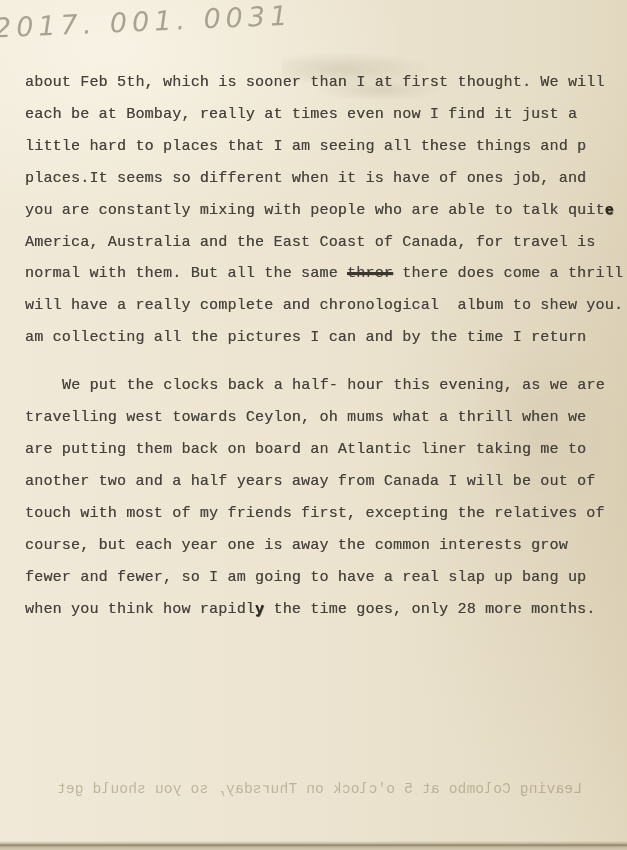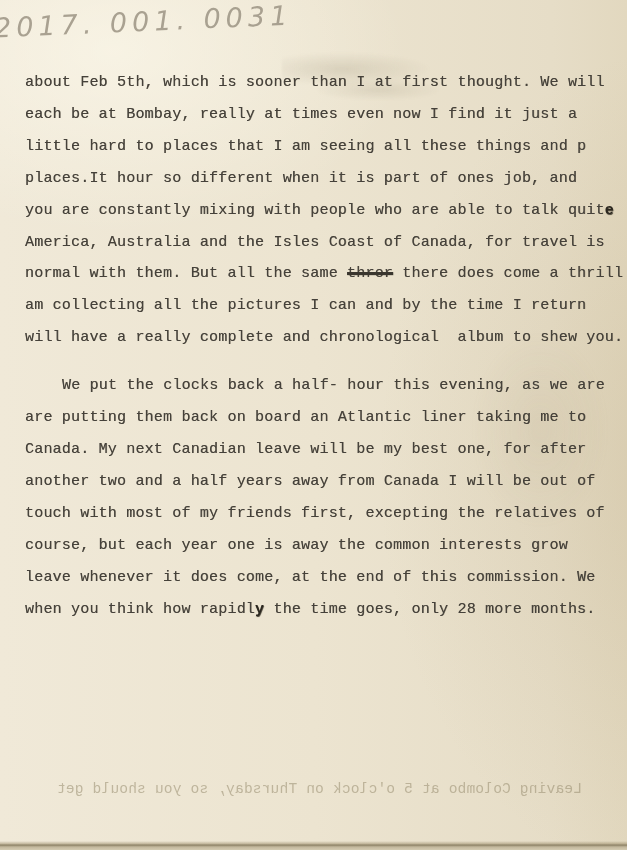--- a/index.html
+++ b/index.html
@@ -93,34 +93,34 @@
 
 <div class="stain stain-a"></div>
 <div class="stain stain-b"></div>
 <div class="stain stain-c"></div>
 
 <div class="letter-body" id="letter-body">
     <div class="para">
       <div class="line"><span>about Feb 5th, which is sooner than I at first thought. We will</span></div>
       <div class="line"><span>each be at Bombay, really at times even now I find it just a</span></div>
       <div class="line"><span>little hard to places that I am seeing all these things and p</span></div>
-      <div class="line"><span>places.It hour so different when it is part of ones job, and</span></div>
+      <div class="line"><span>places.It seems so different when it is have of ones job, and</span></div>
       <div class="line"><span>you are constantly mixing with people who are able to talk quit</span><span class="over">e</span></div>
-      <div class="line"><span>America, Australia and the Isles Coast of Canada, for travel is</span></div>
+      <div class="line"><span>America, Australia and the East Coast of Canada, for travel is</span></div>
       <div class="line"><span>normal with them. But all the same </span><span class="strike">threr</span><span> there does come a thrill</span></div>
+      <div class="line"><span>will have a really complete and chronological  album to shew you.</span></div>
       <div class="line"><span>am collecting all the pictures I can and by the time I return</span></div>
-      <div class="line"><span>will have a really complete and chronological  album to shew you.</span></div>
     </div>
     <div class="para">
       <div class="line indent"><span>We put the clocks back a half- hour this evening, as we are</span></div>
+      <div class="line"><span>travelling west towards Ceylon, oh mums what a thrill when we</span></div>
       <div class="line"><span>are putting them back on board an Atlantic liner taking me to</span></div>
-      <div class="line"><span>Canada. My next Canadian leave will be my best one, for after</span></div>
       <div class="line"><span>another two and a half years away from Canada I will be out of</span></div>
       <div class="line"><span>touch with most of my friends first, excepting the relatives of</span></div>
       <div class="line"><span>course, but each year one is away the common interests grow</span></div>
-      <div class="line"><span>leave whenever it does come, at the end of this commission. We</span></div>
+      <div class="line"><span>fewer and fewer, so I am going to have a real slap up bang up</span></div>
       <div class="line"><span>when you think how rapidl</span><span class="over">y</span><span> the time goes, only 28 more months.</span></div>
     </div>
   </div>
 
 <div class="bleed">Leaving Colombo at 5 o'clock on Thursday, so you should get</div>
 
 <div class="bottom-edge"></div>
 
 </body></html>

